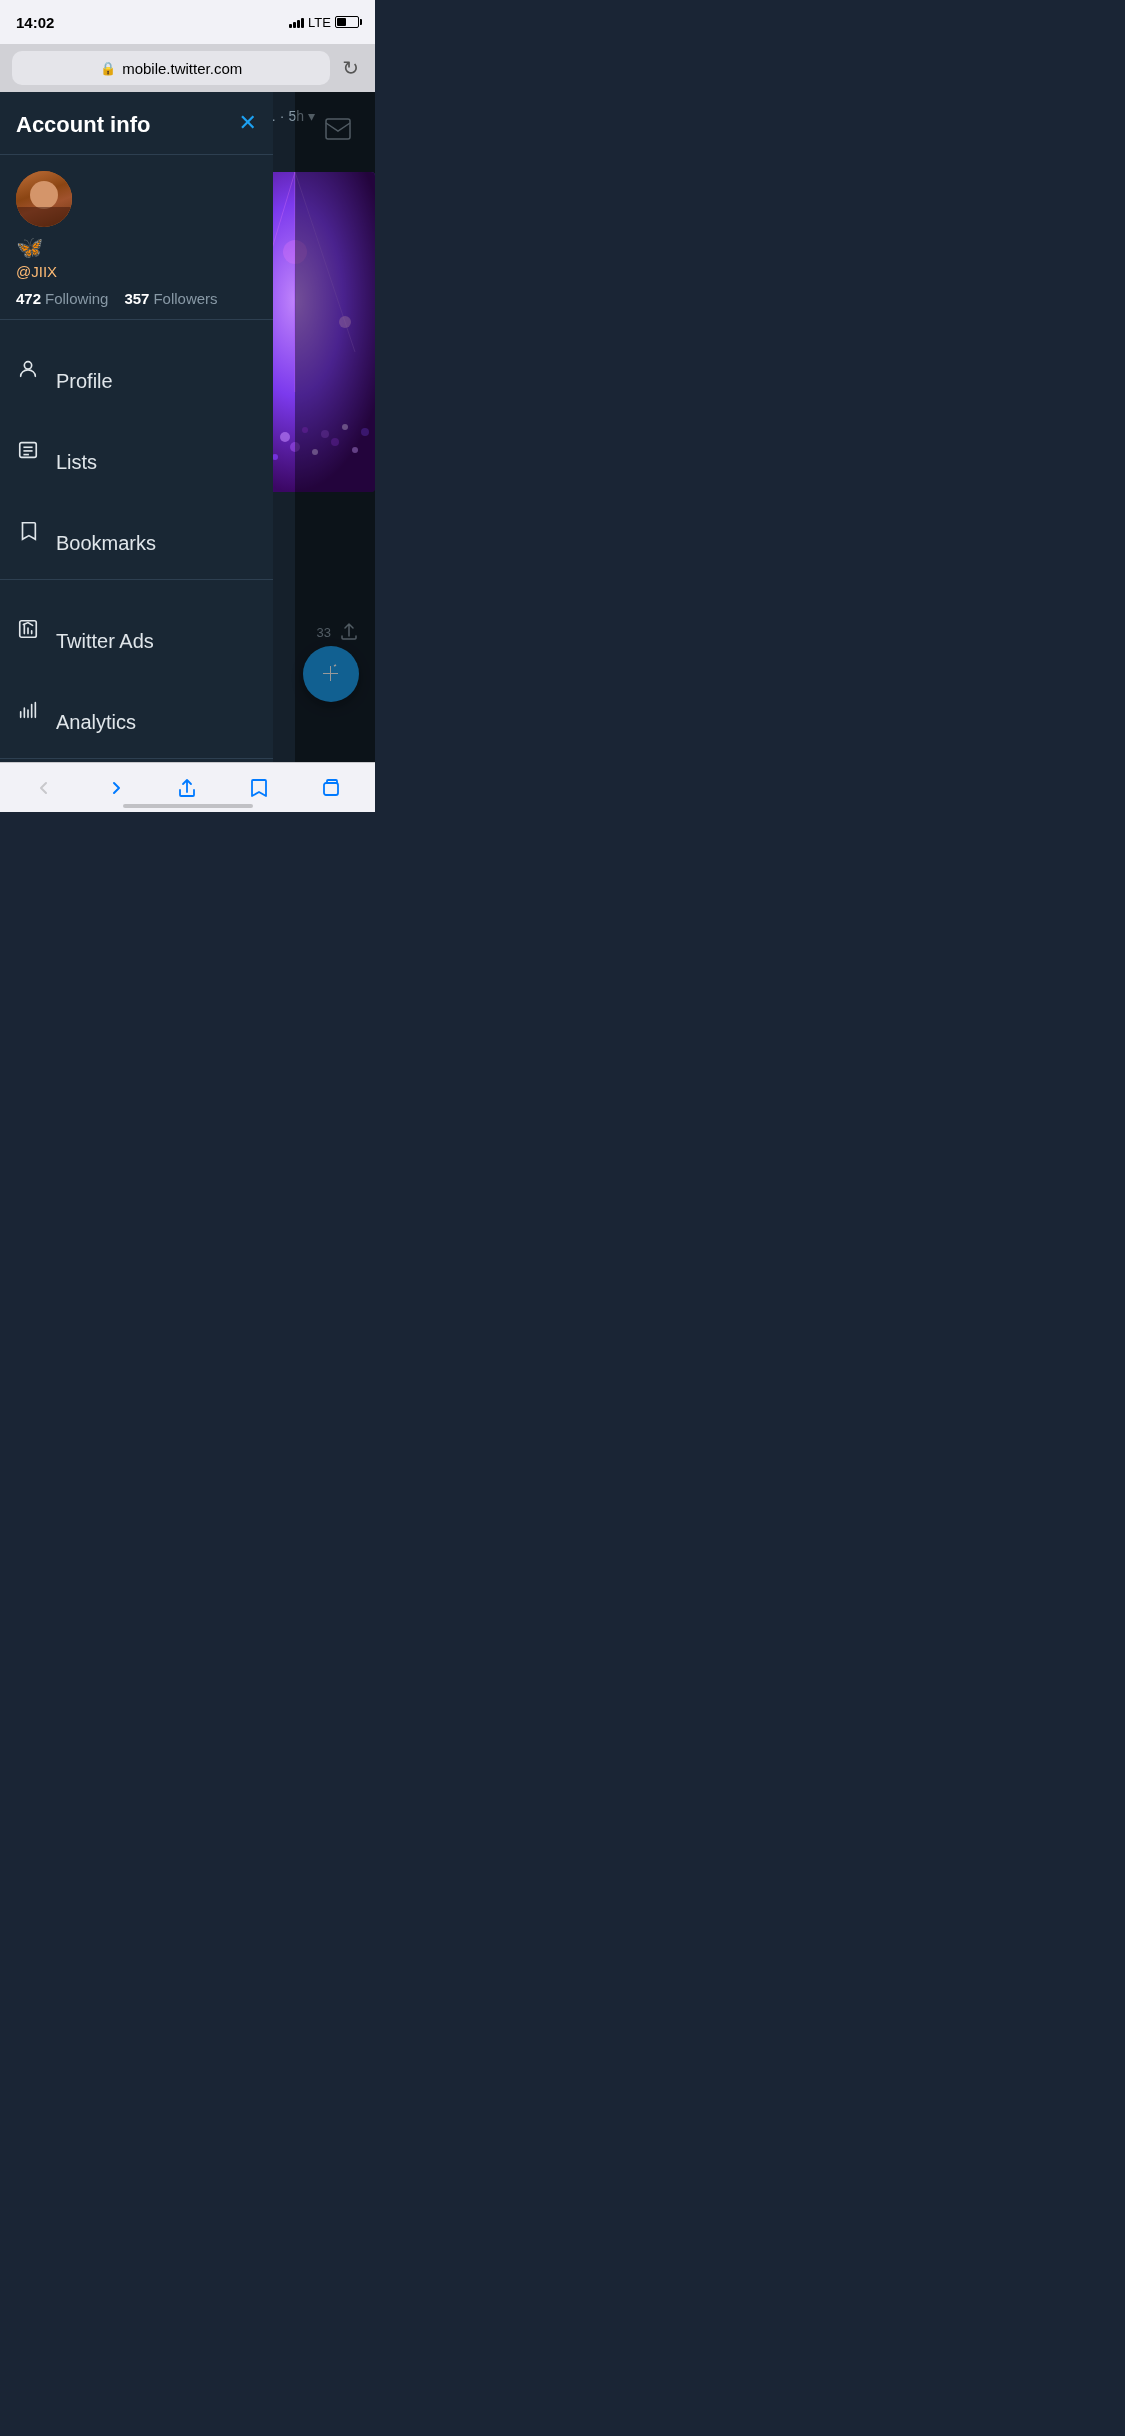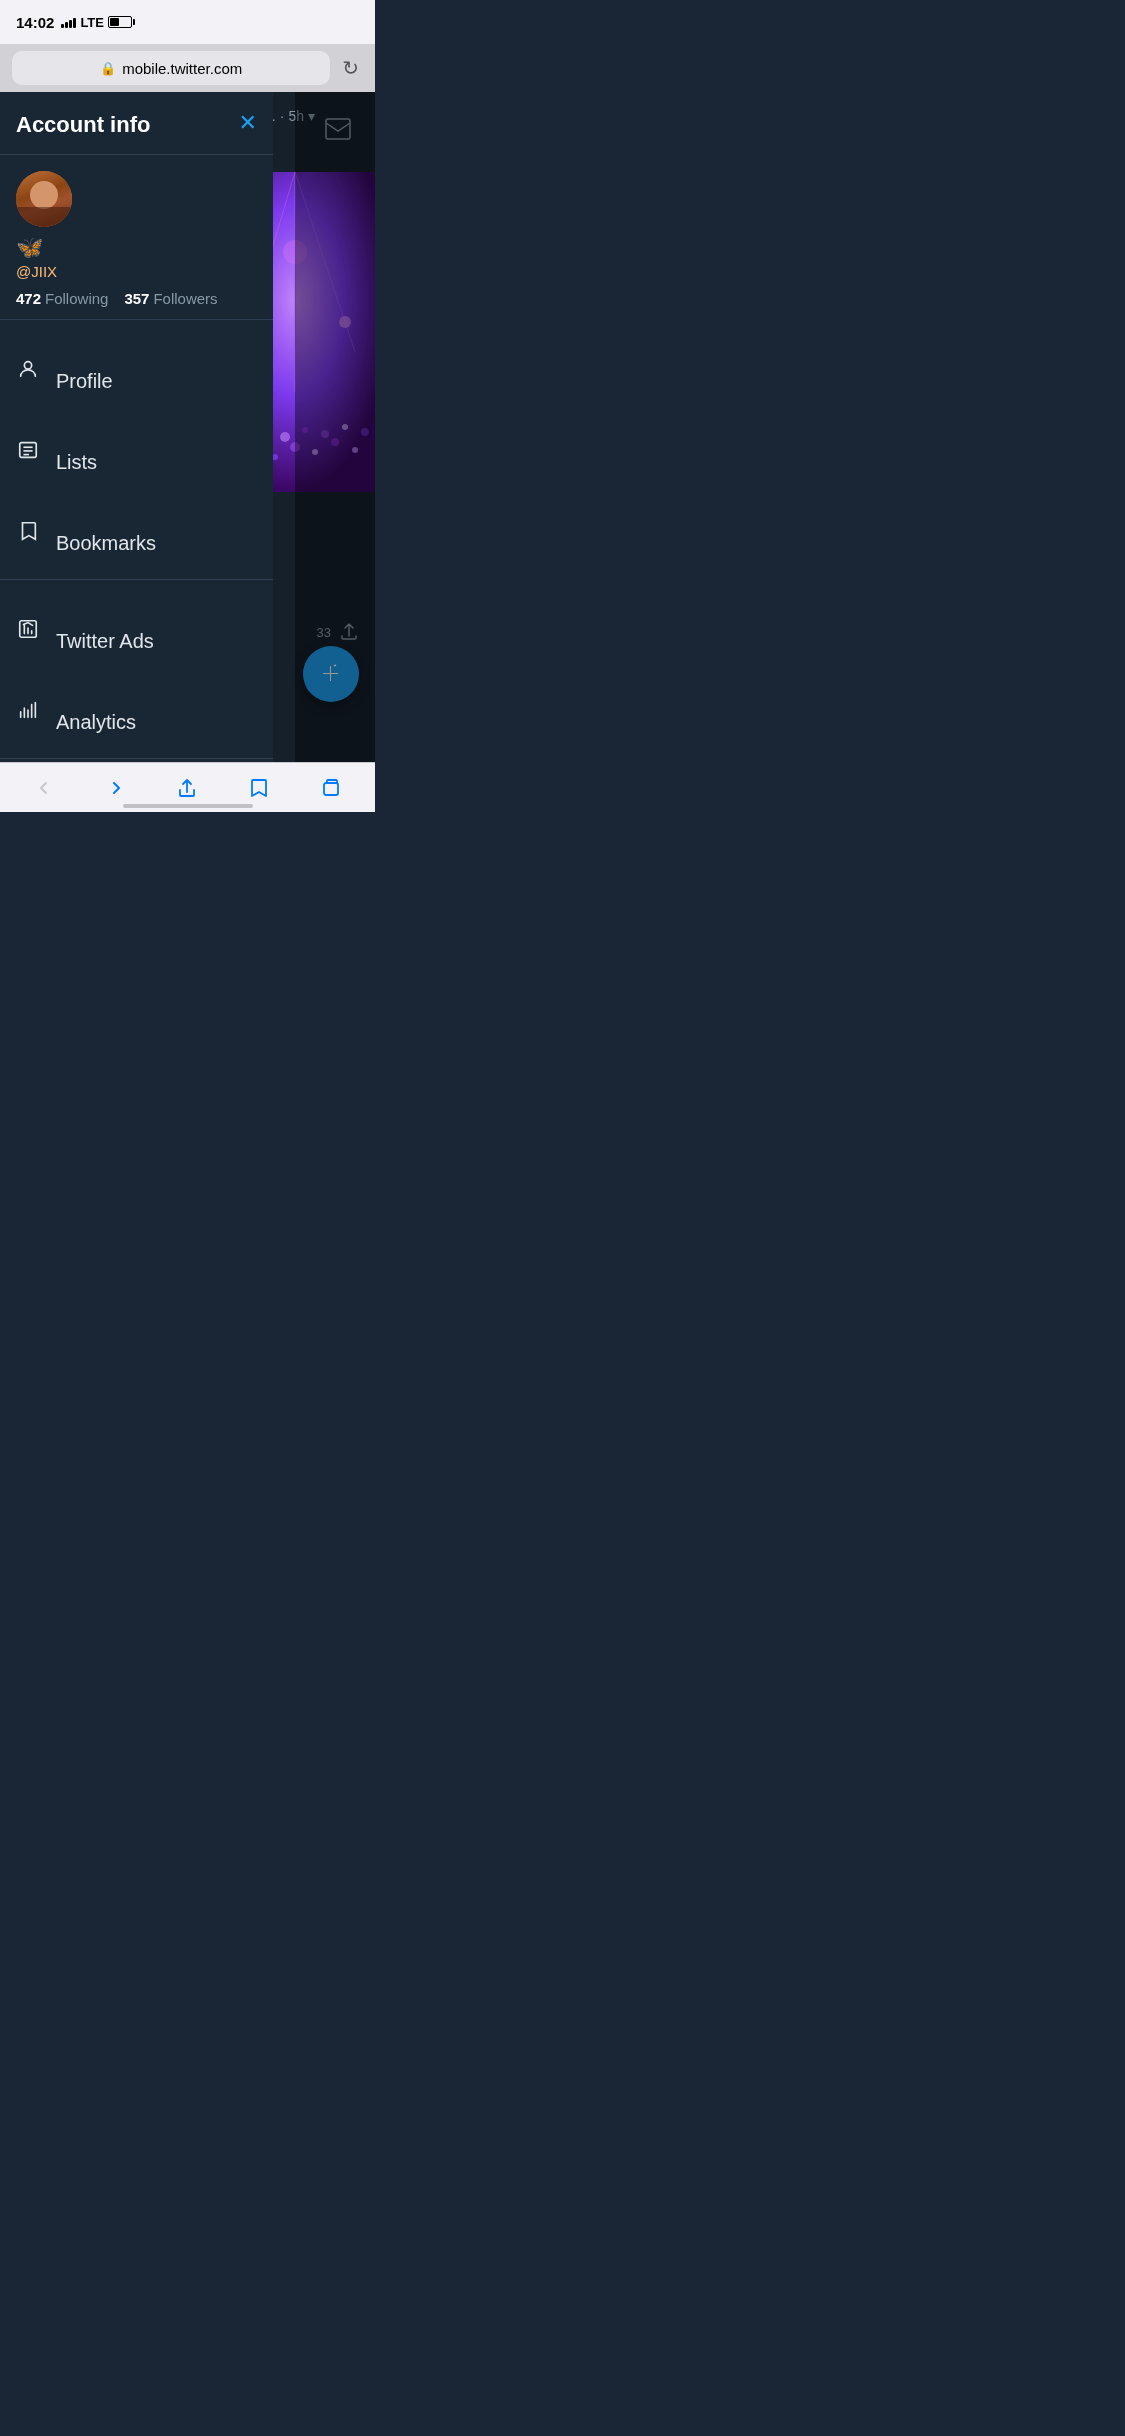--- a/index.html
+++ b/index.html
@@ -13,21 +13,21 @@
       overflow: hidden;
       position: relative;
     }
 
     
     .status-bar {
       background: #f2f2f7;
       height: 44px;
       display: flex;
       align-items: center;
-      justify-content: flex-start;
+      justify-content: space-between;
       padding: 16px 16px;
       gap: 7px;
     }
     .status-time {
       font-size: 15px;
       font-weight: 600;
       color: #000;
     }
     .status-icons {
       display: flex;
@@ -40,21 +40,21 @@
       gap: 1px;
       height: 12px;
     }
     .signal-bars span {
       background: #000;
       width: 3px;
       border-radius: 1px;
     }
     .lte-text {
       font-size: 13px;
-      font-weight: 700;
+      font-weight: 400;
       color: #000;
     }
     .battery {
       width: 24px;
       height: 12px;
       border: 1.5px solid #000;
       border-radius: 2px;
       position: relative;
       display: flex;
       align-items: center;

